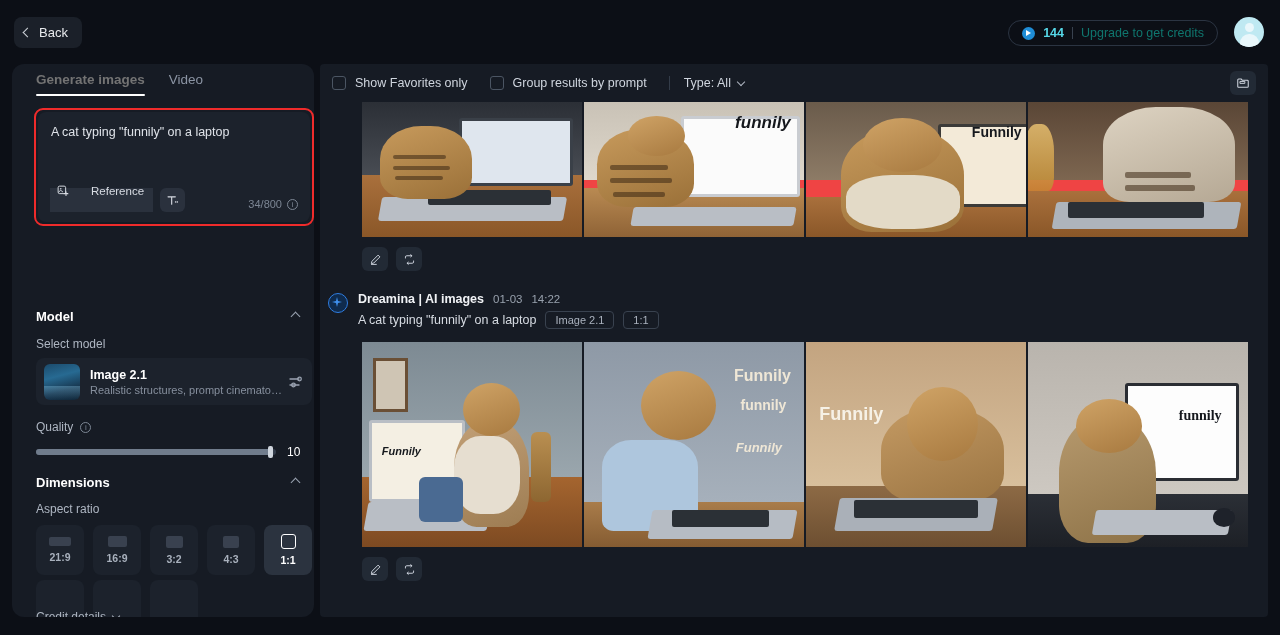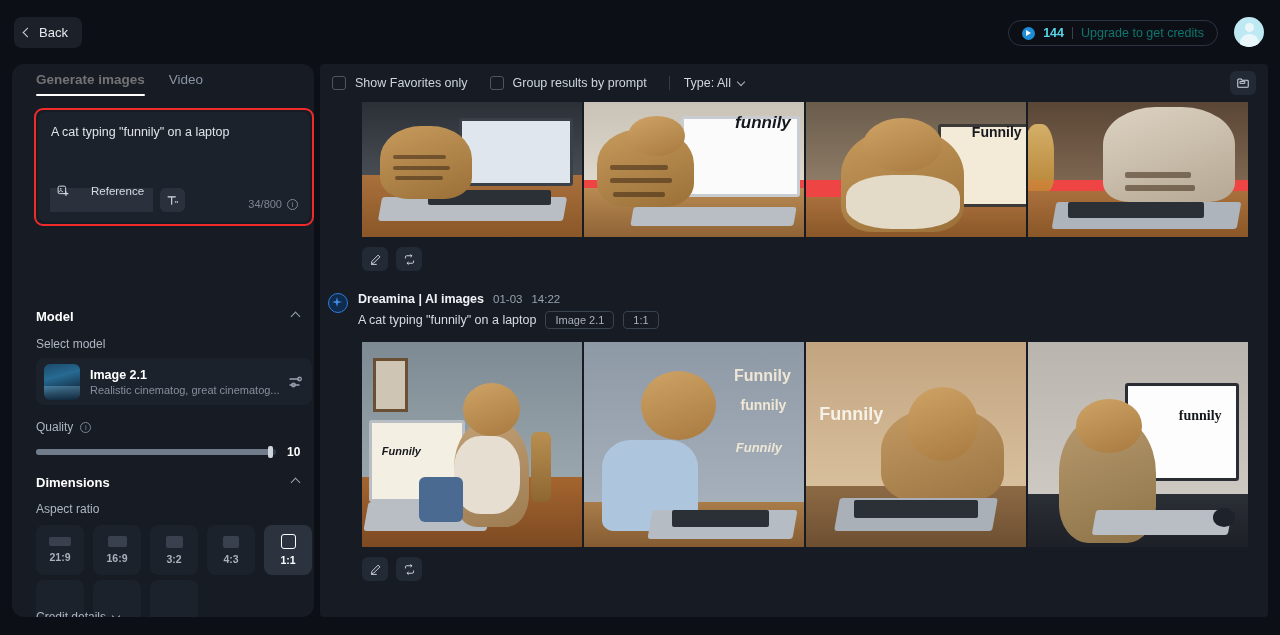--- a/index.html
+++ b/index.html
@@ -81,21 +81,21 @@
     width: 36px; height: 36px; border-radius: 6px; flex: none; position: relative; overflow: hidden;
     background: linear-gradient(165deg, #1b4a6b 0%, #276a92 35%, #17364f 70%, #0f2537 100%);
   }
   .model-thumb::after { content: ""; position: absolute; left: 0; right: 0; bottom: 0; height: 14px; background: linear-gradient(180deg, rgba(140,200,230,.35), rgba(20,50,75,.1)); }
   .model-meta { margin-left: 10px; flex: 1; min-width: 0; }
   .model-name { font-size: 12.5px; font-weight: bold; color: #fff; }
   .model-desc { font-size: 11px; color: #868f9d; margin-top: 2px; white-space: nowrap; overflow: hidden; text-overflow: ellipsis; width: 196px; }
   .q-track { position: absolute; left: 24px; top: 385px; width: 240px; height: 6px; background: #343d4b; border-radius: 3px; }
   .q-fill { position: absolute; left: 0; top: 0; height: 6px; width: 236px; background: #707c8c; border-radius: 3px; }
   .q-knob { position: absolute; left: 232px; top: -3px; width: 5px; height: 12px; background: #cfd5dd; border-radius: 2px; }
-  .q-val { position: absolute; left: 275px; top: 381px; font-size: 12px; font-weight: bold; color: #fff; }
+  .q-val { position: absolute; left: 275px; top: 381px; font-size: 12px; font-weight: normal; color: #fff; }
 
   .ar-grid { position: absolute; left: 24px; top: 461px; display: flex; gap: 9px; }
   .ar-item {
     width: 48px; height: 50px; background: #1c222c; border-radius: 8px;
     display: flex; flex-direction: column; align-items: center; justify-content: center; gap: 5px; cursor: pointer;
   }
   .ar-item.sel { background: #2b333f; }
   .ar-shape { background: #39414f; border-radius: 2px; }
   .ar-item.sel .ar-shape { background: transparent; border: 1.6px solid #ffffff; border-radius: 3px; }
   .ar-lbl { font-size: 10.5px; color: #a9b1bd; font-weight: bold; }
@@ -221,21 +221,21 @@
 
     <div class="sec-head" style="top:245px">Model</div>
     <span class="chev-up" style="left:280px; top:249px"></span>
 
     <div class="sub-lbl" style="top:273px">Select model</div>
 
     <div class="model-card">
       <div class="model-thumb"></div>
       <div class="model-meta">
         <div class="model-name">Image 2.1</div>
-        <div class="model-desc">Realistic cinematog, great cinematog...</div>
+        <div class="model-desc">Realistic structures, prompt cinematog...</div>
       </div>
       <svg width="16" height="16" viewBox="0 0 16 16">
         <path d="M2 5h9M2 11h9" stroke="#9aa3b1" stroke-width="1.3" stroke-linecap="round"></path>
         <circle cx="11.5" cy="5" r="1.8" fill="none" stroke="#9aa3b1" stroke-width="1.3"></circle>
         <circle cx="5.5" cy="11" r="1.8" fill="none" stroke="#9aa3b1" stroke-width="1.3"></circle>
       </svg>
     </div>
 
     <div class="sub-lbl" style="top:356px; display:flex; align-items:center; gap:7px;">
       <span>Quality</span>

